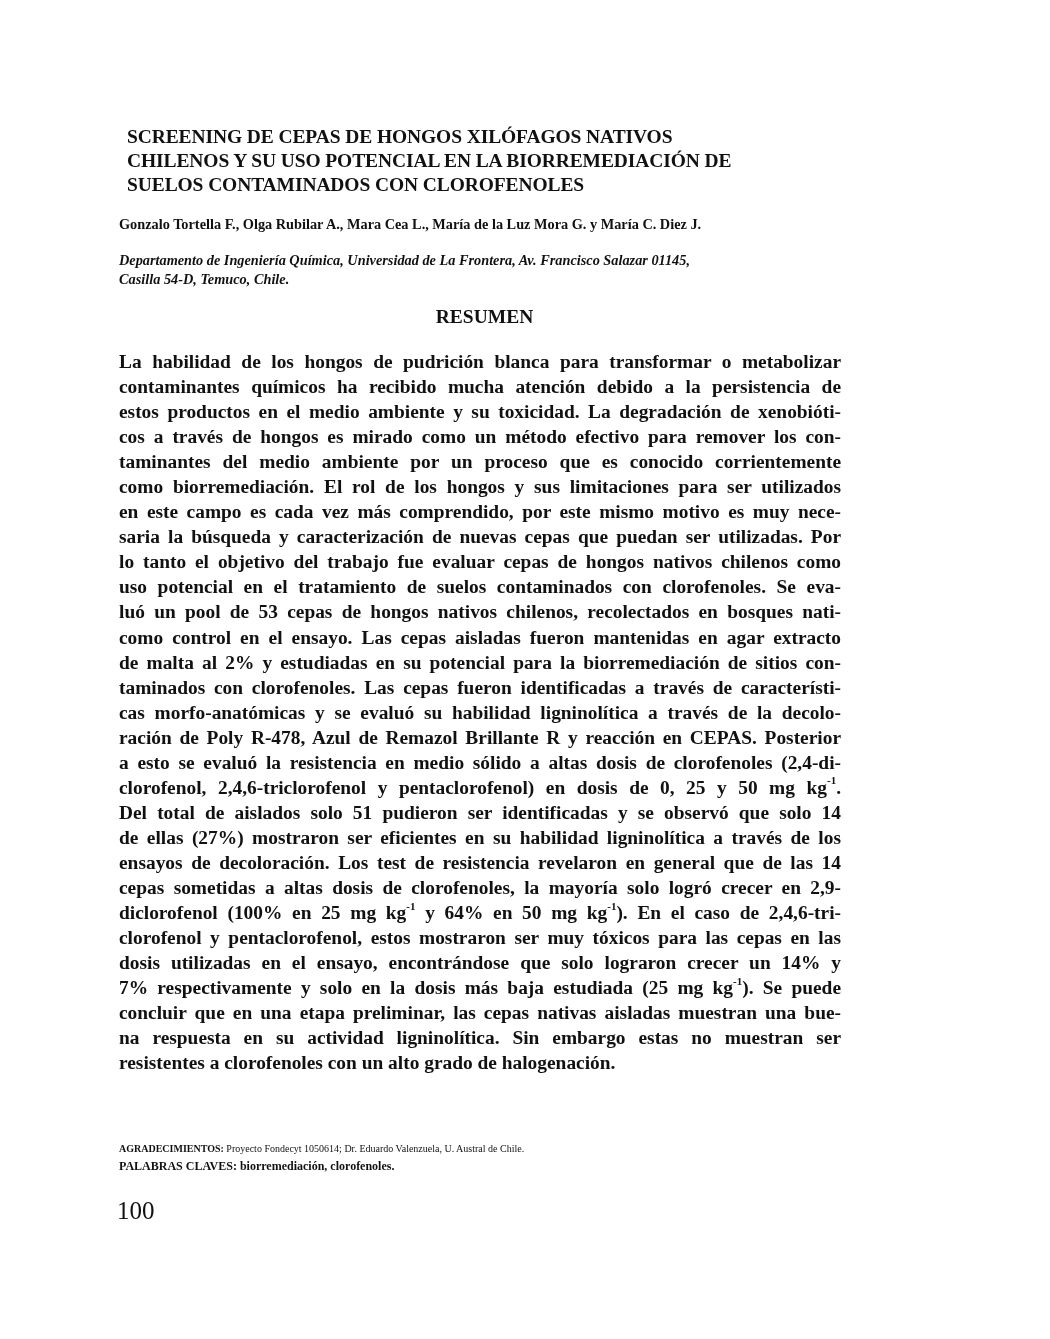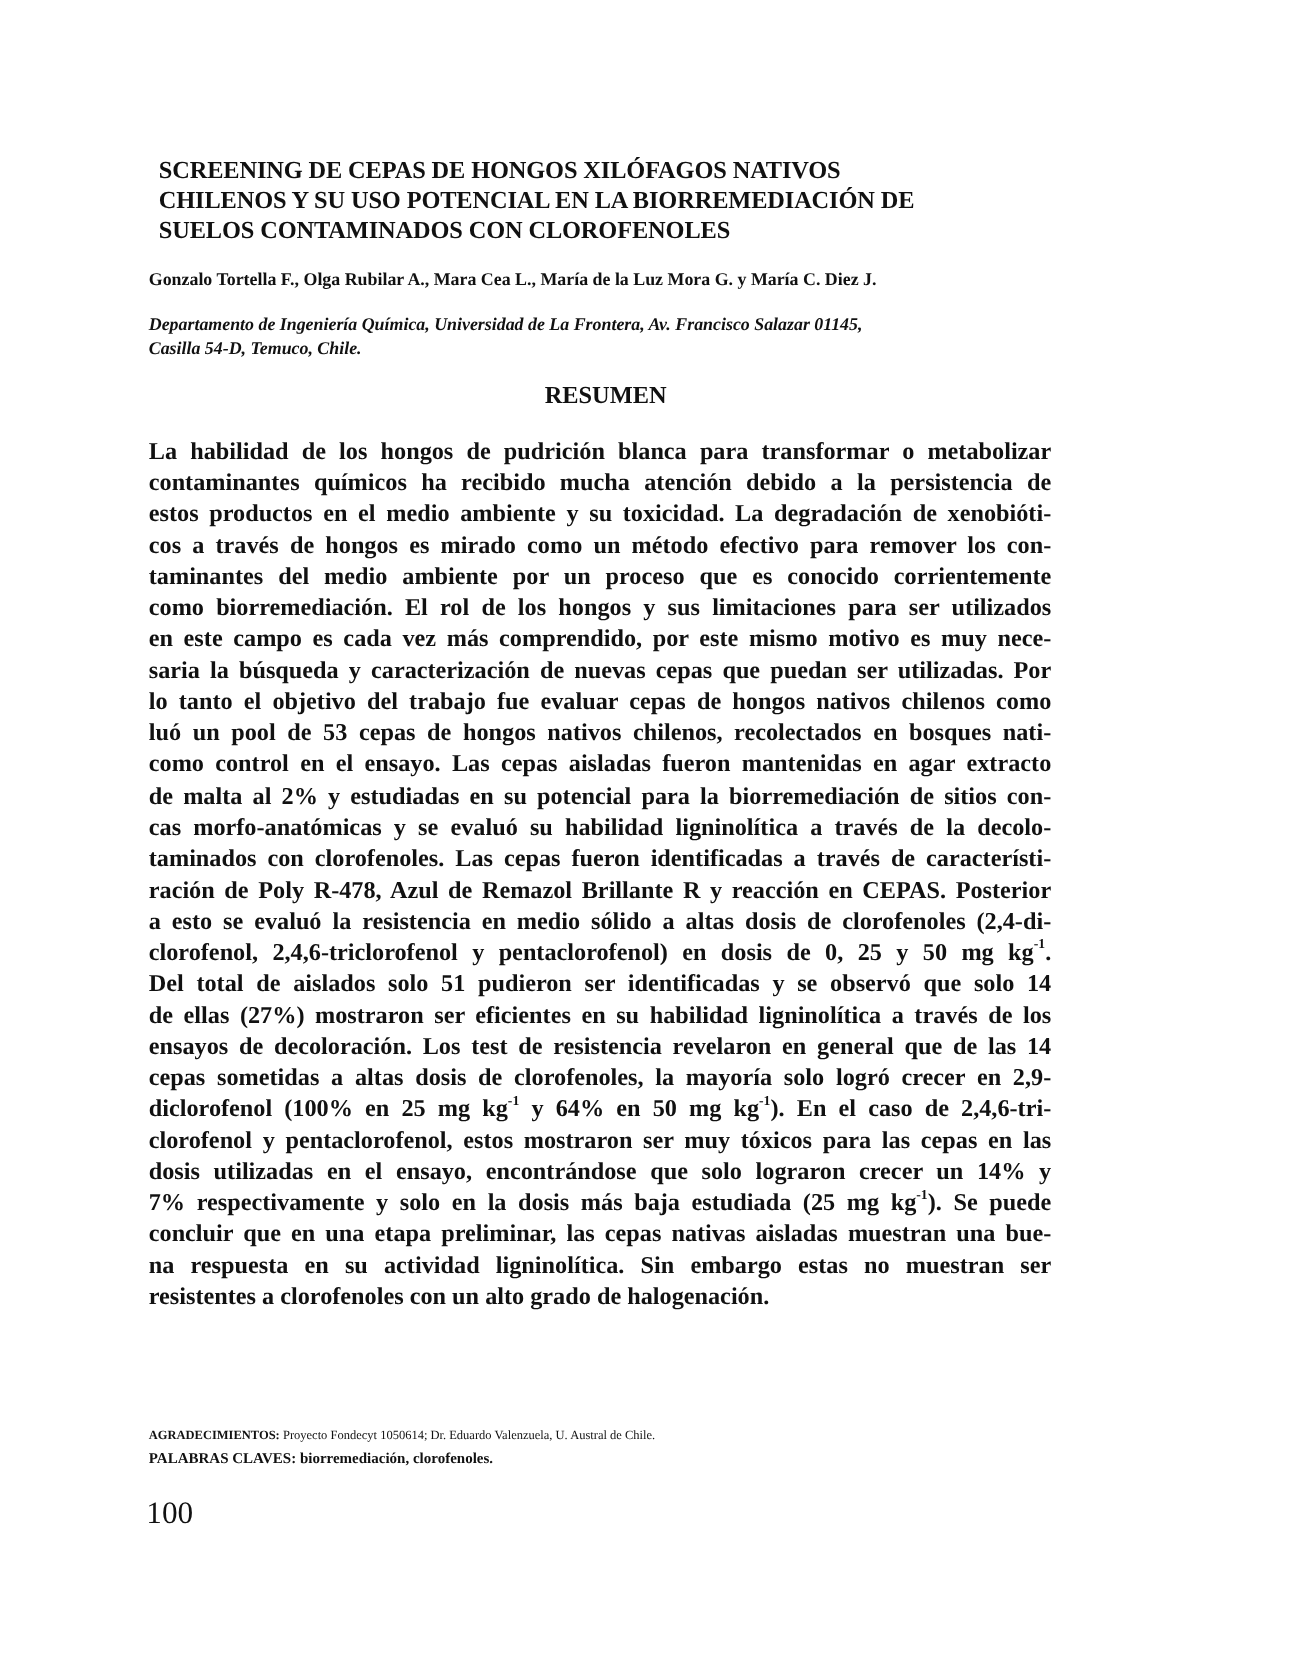--- a/index.html
+++ b/index.html
@@ -43,25 +43,26 @@
   <div class="abstract" id="abstract">
       <span class="ln">La habilidad de los hongos de pudrición blanca para transformar o metabolizar</span>
       <span class="ln">contaminantes químicos ha recibido mucha atención debido a la persistencia de</span>
       <span class="ln">estos productos en el medio ambiente y su toxicidad. La degradación de xenobióti-</span>
       <span class="ln">cos a través de hongos es mirado como un método efectivo para remover los con-</span>
       <span class="ln">taminantes del medio ambiente por  un proceso que es conocido corrientemente</span>
       <span class="ln">como biorremediación. El rol de los hongos y sus limitaciones para ser utilizados</span>
       <span class="ln">en este campo es cada vez más comprendido, por este mismo motivo es muy nece-</span>
       <span class="ln">saria la búsqueda y caracterización de nuevas cepas que puedan ser utilizadas. Por</span>
       <span class="ln">lo tanto el objetivo del trabajo fue evaluar cepas de hongos nativos chilenos como</span>
+      <span class="ln">uso potencial en el tratamiento de suelos contaminados con clorofenoles. Se eva-</span>
       <span class="ln">luó un pool de 53 cepas de hongos nativos chilenos, recolectados en bosques nati-</span>
       <span class="ln">como control en el ensayo. Las cepas aisladas fueron mantenidas en agar extracto</span>
       <span class="ln">de malta al 2% y estudiadas en su potencial para la biorremediación de sitios con-</span>
+      <span class="ln">taminados con clorofenoles. Las cepas fueron identificadas a través de característi-</span>
       <span class="ln">cas morfo-anatómicas y se evaluó su habilidad ligninolítica a través de la decolo-</span>
-      <span class="ln">taminados con clorofenoles. Las cepas fueron identificadas a través de característi-</span>
       <span class="ln">ración de Poly R-478, Azul de Remazol Brillante R y reacción en CEPAS. Posterior</span>
       <span class="ln">a esto se evaluó la resistencia en medio sólido a altas dosis de clorofenoles (2,4-di-</span>
       <span class="ln">clorofenol, 2,4,6-triclorofenol y pentaclorofenol)  en dosis de 0, 25 y 50 mg kg<sup>-1</sup>.</span>
       <span class="ln">Del total de aislados solo 51 pudieron ser identificadas y se observó que solo 14</span>
       <span class="ln">de ellas (27%) mostraron ser eficientes en su habilidad ligninolítica a través de los</span>
       <span class="ln">ensayos de decoloración. Los test de resistencia revelaron en general que de las 14</span>
       <span class="ln">cepas sometidas a altas dosis de clorofenoles, la mayoría solo logró crecer en 2,9-</span>
       <span class="ln">diclorofenol (100% en 25 mg kg<sup>-1</sup> y 64% en 50 mg kg<sup>-1</sup>). En el caso de 2,4,6-tri-</span>
       <span class="ln">clorofenol y pentaclorofenol, estos mostraron ser muy tóxicos para las cepas en las</span>
       <span class="ln">dosis utilizadas en el ensayo, encontrándose que solo lograron crecer un 14% y</span>

